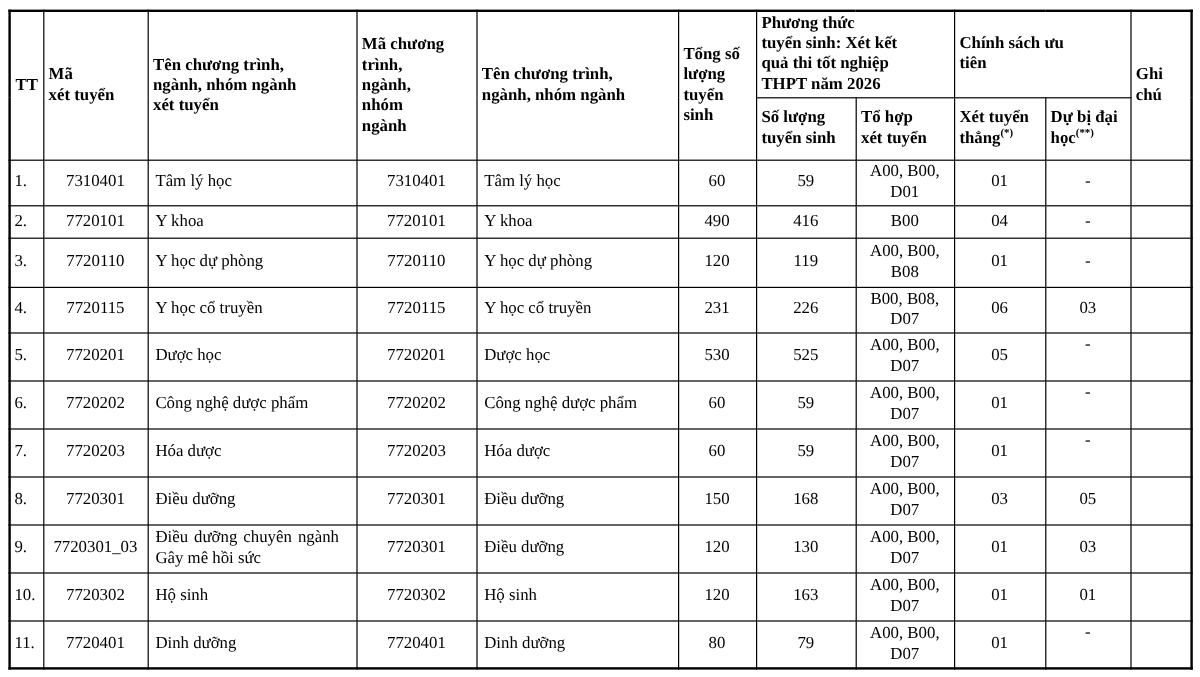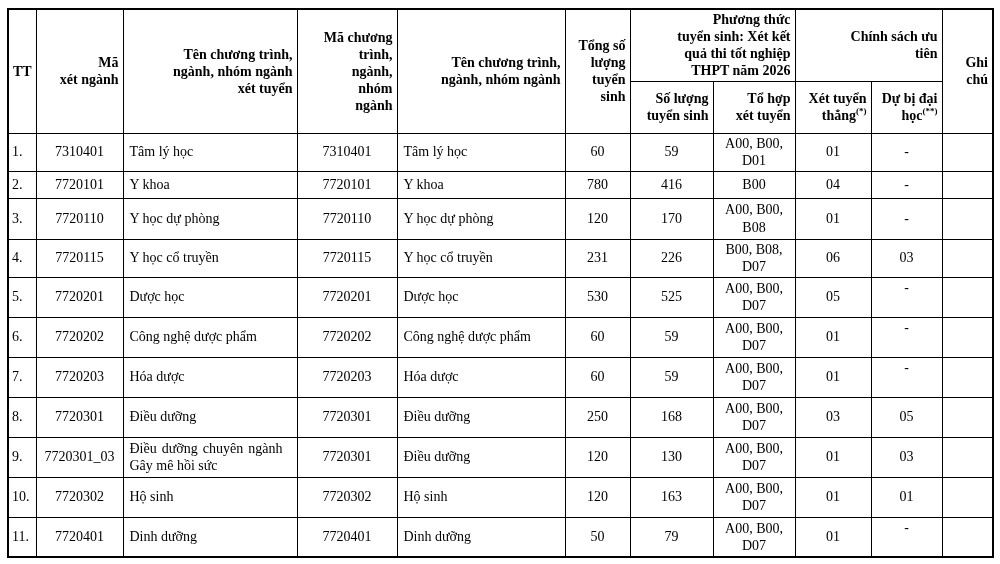--- a/index.html
+++ b/index.html
@@ -16,21 +16,21 @@
     color: #000;
   }
   .adm th, .adm td {
     border: 1.5px solid #000;
     padding: 1px 4px;
     overflow: hidden;
   }
   .adm th {
     font-weight: bold;
     font-size: 14px;
-    text-align: right;
+    text-align: left;
     vertical-align: middle;
     white-space: pre-line;
     line-height: 1.22;
   }
   .adm td {
     font-size: 14px;
     vertical-align: middle;
     line-height: 1.22;
   }
   .adm sup { font-size: 9px; line-height: 0; }
@@ -64,21 +64,21 @@
       <col style="width:83px">
         <col style="width:82px">
         <col style="width:76px">
       <col style="width:71px">
         <col style="width:51px">
     </colgroup>
     <thead>
       <tr>
         <th rowspan="2">TT</th>
         <th rowspan="2">Mã
-xét ngành</th>
+xét tuyển</th>
         <th rowspan="2">Tên chương trình,
 ngành, nhóm ngành
 xét tuyển</th>
         <th rowspan="2">Mã chương
 trình,
 ngành,
 nhóm
 ngành</th>
         <th rowspan="2">Tên chương trình,
 ngành, nhóm ngành</th>
@@ -119,35 +119,35 @@
     <td class="c-center">01</td>
     <td class="c-center">-</td>
     <td class="c-center"></td>
   </tr>
         <tr>
     <td class="c-tt">2.</td>
     <td class="c-center">7720101</td>
     <td class="c-name">Y khoa</td>
     <td class="c-center">7720101</td>
     <td class="c-left">Y khoa</td>
-    <td class="c-center">780</td>
+    <td class="c-center">490</td>
     <td class="c-center">416</td>
     <td class="c-center">B00</td>
     <td class="c-center">04</td>
     <td class="c-center">-</td>
     <td class="c-center"></td>
   </tr>
         <tr>
     <td class="c-tt">3.</td>
     <td class="c-center">7720110</td>
     <td class="c-name">Y học dự phòng</td>
     <td class="c-center">7720110</td>
     <td class="c-left">Y học dự phòng</td>
     <td class="c-center">120</td>
-    <td class="c-center">170</td>
+    <td class="c-center">119</td>
     <td class="c-center">A00, B00, B08</td>
     <td class="c-center">01</td>
     <td class="c-center">-</td>
     <td class="c-center"></td>
   </tr>
         <tr>
     <td class="c-tt">4.</td>
     <td class="c-center">7720115</td>
     <td class="c-name">Y học cổ truyền</td>
     <td class="c-center">7720115</td>
@@ -197,21 +197,21 @@
     <td class="c-center">01</td>
     <td class="c-center va-top">-</td>
     <td class="c-center"></td>
   </tr>
         <tr>
     <td class="c-tt">8.</td>
     <td class="c-center">7720301</td>
     <td class="c-name">Điều dưỡng</td>
     <td class="c-center">7720301</td>
     <td class="c-left">Điều dưỡng</td>
-    <td class="c-center">250</td>
+    <td class="c-center">150</td>
     <td class="c-center">168</td>
     <td class="c-center">A00, B00, D07</td>
     <td class="c-center">03</td>
     <td class="c-center">05</td>
     <td class="c-center"></td>
   </tr>
         <tr>
     <td class="c-tt">9.</td>
     <td class="c-center">7720301_03</td>
     <td class="c-name">Điều dưỡng chuyên ngành Gây mê hồi sức</td>
@@ -236,21 +236,21 @@
     <td class="c-center">01</td>
     <td class="c-center">01</td>
     <td class="c-center"></td>
   </tr>
         <tr>
     <td class="c-tt">11.</td>
     <td class="c-center">7720401</td>
     <td class="c-name">Dinh dưỡng</td>
     <td class="c-center">7720401</td>
     <td class="c-left">Dinh dưỡng</td>
-    <td class="c-center">50</td>
+    <td class="c-center">80</td>
     <td class="c-center">79</td>
     <td class="c-center">A00, B00, D07</td>
     <td class="c-center">01</td>
     <td class="c-center va-top">-</td>
     <td class="c-center"></td>
   </tr>
       </tbody>
   </table>
 </div>
 

